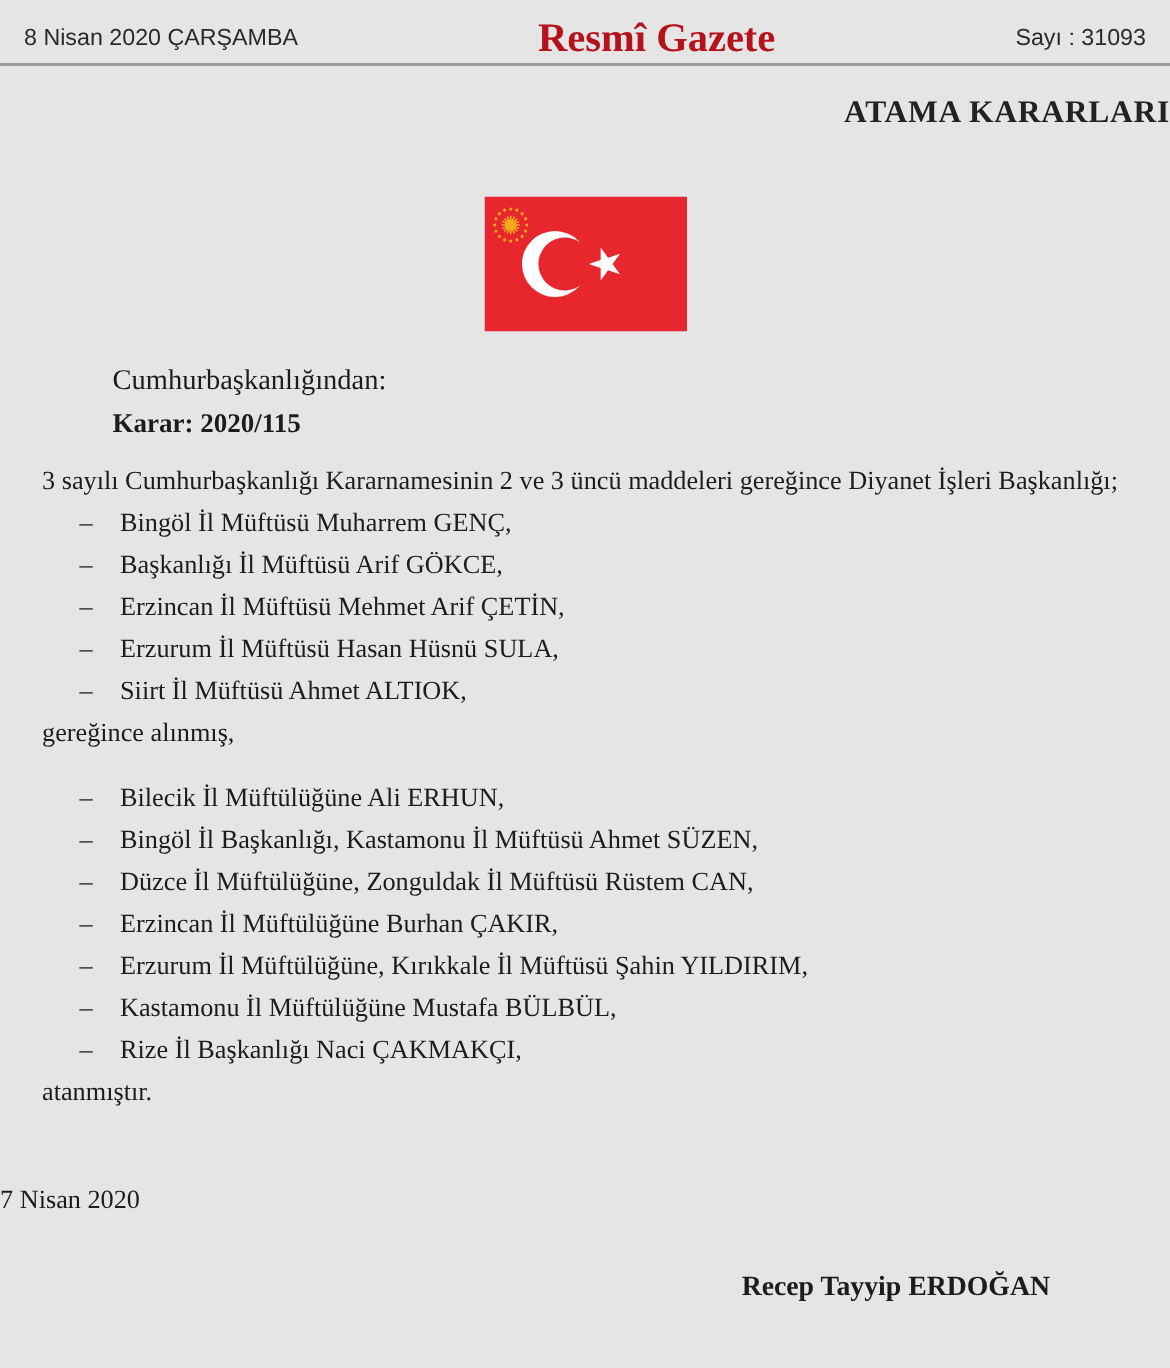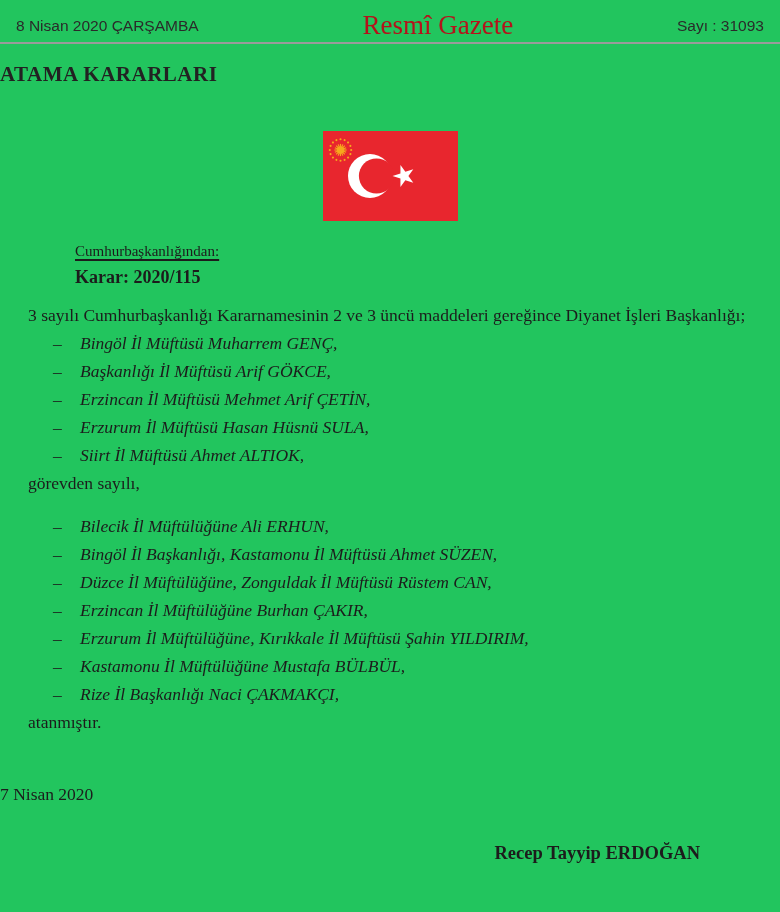--- a/index.html
+++ b/index.html
@@ -2,21 +2,21 @@
 <html lang="tr"><head>
 <meta charset="utf-8">
 <style>
   * { box-sizing: border-box; }
   html, body { margin: 0; padding: 0; background: #ffffff; }
   .page {
     position: relative;
     width: 780px;
     height: 912px;
     margin: 0 auto;
-    background: #22c55e;
+    background: #e5e5e5;
     color: #1c1c1c;
     font-family: "Liberation Serif", serif;
     overflow: hidden;
   }
 
   
   .masthead {
     display: flex;
     justify-content: space-between;
     align-items: center;
@@ -24,71 +24,70 @@
     height: 42px;
   }
   .masthead .side {
     font-family: "Liberation Sans", sans-serif;
     font-size: 15.5px;
     color: #2a2a2a;
     white-space: nowrap;
   }
   .masthead .brand {
     font-family: "Liberation Serif", serif;
-    font-weight: normal;
+    font-weight: bold;
     font-size: 27px;
     line-height: 1;
     color: #b5121b;
     white-space: nowrap;
   }
   .header-divider {
     border: 0;
     border-top: 2px solid #9b9b9b;
     margin: 0;
   }
 
   
   .doc-title {
     margin: 18px 0 0 0;
-    text-align: left;
+    text-align: right;
     font-weight: bold;
     font-size: 21px;
     letter-spacing: 0.5px;
     color: #222222;
   }
 
   
   .flag-wrap { margin-top: 44px; height: 90px; text-align: center; }
   .flag-wrap svg { display: inline-block; width: 135px; height: 90px; }
 
   
   .authority-block { margin: 22px 0 0 75px; }
   .authority {
-    font-size: 15px;
-    text-decoration: underline;
+    font-size: 19px;
     text-decoration-thickness: 1.5px;
     text-underline-offset: 3px;
   }
   .karar { font-weight: bold; font-size: 18px; margin-top: 7px; }
 
   .intro {
     margin: 13px 30px 0 28px;
     font-size: 17.5px;
     line-height: 28px;
     text-align: justify;
   }
 
   ul.roster {
     list-style: none;
     margin: 0;
     padding: 0;
     font-size: 17.5px;
     line-height: 28px;
   }
-  ul.roster li { margin-left: 53px; font-style: italic; }
+  ul.roster li { margin-left: 53px; }
   .marker { display: inline-block; width: 27px; }
 
   .closing { margin: 0 0 0 28px; font-size: 17.5px; line-height: 28px; }
   .list-gap { height: 15px; }
 
   .date-line {
     margin-top: 48px;
     text-align: left;
     font-size: 17.5px;
     color: #1c1c1c;
@@ -175,21 +174,21 @@
     <li>
       <span class="marker">–</span><span>Erzincan İl Müftüsü Mehmet Arif ÇETİN,</span>
     </li>
     <li>
       <span class="marker">–</span><span>Erzurum İl Müftüsü Hasan Hüsnü SULA,</span>
     </li>
     <li>
       <span class="marker">–</span><span>Siirt İl Müftüsü Ahmet ALTIOK,</span>
     </li>
   </ul>
-  <p class="closing">görevden sayılı,</p>
+  <p class="closing">gereğince alınmış,</p>
 
   <div class="list-gap"></div>
 
   <ul class="roster">
     <li>
       <span class="marker">–</span><span>Bilecik İl Müftülüğüne Ali ERHUN,</span>
     </li>
     <li>
       <span class="marker">–</span><span>Bingöl İl Başkanlığı, Kastamonu İl Müftüsü Ahmet SÜZEN,</span>
     </li>

